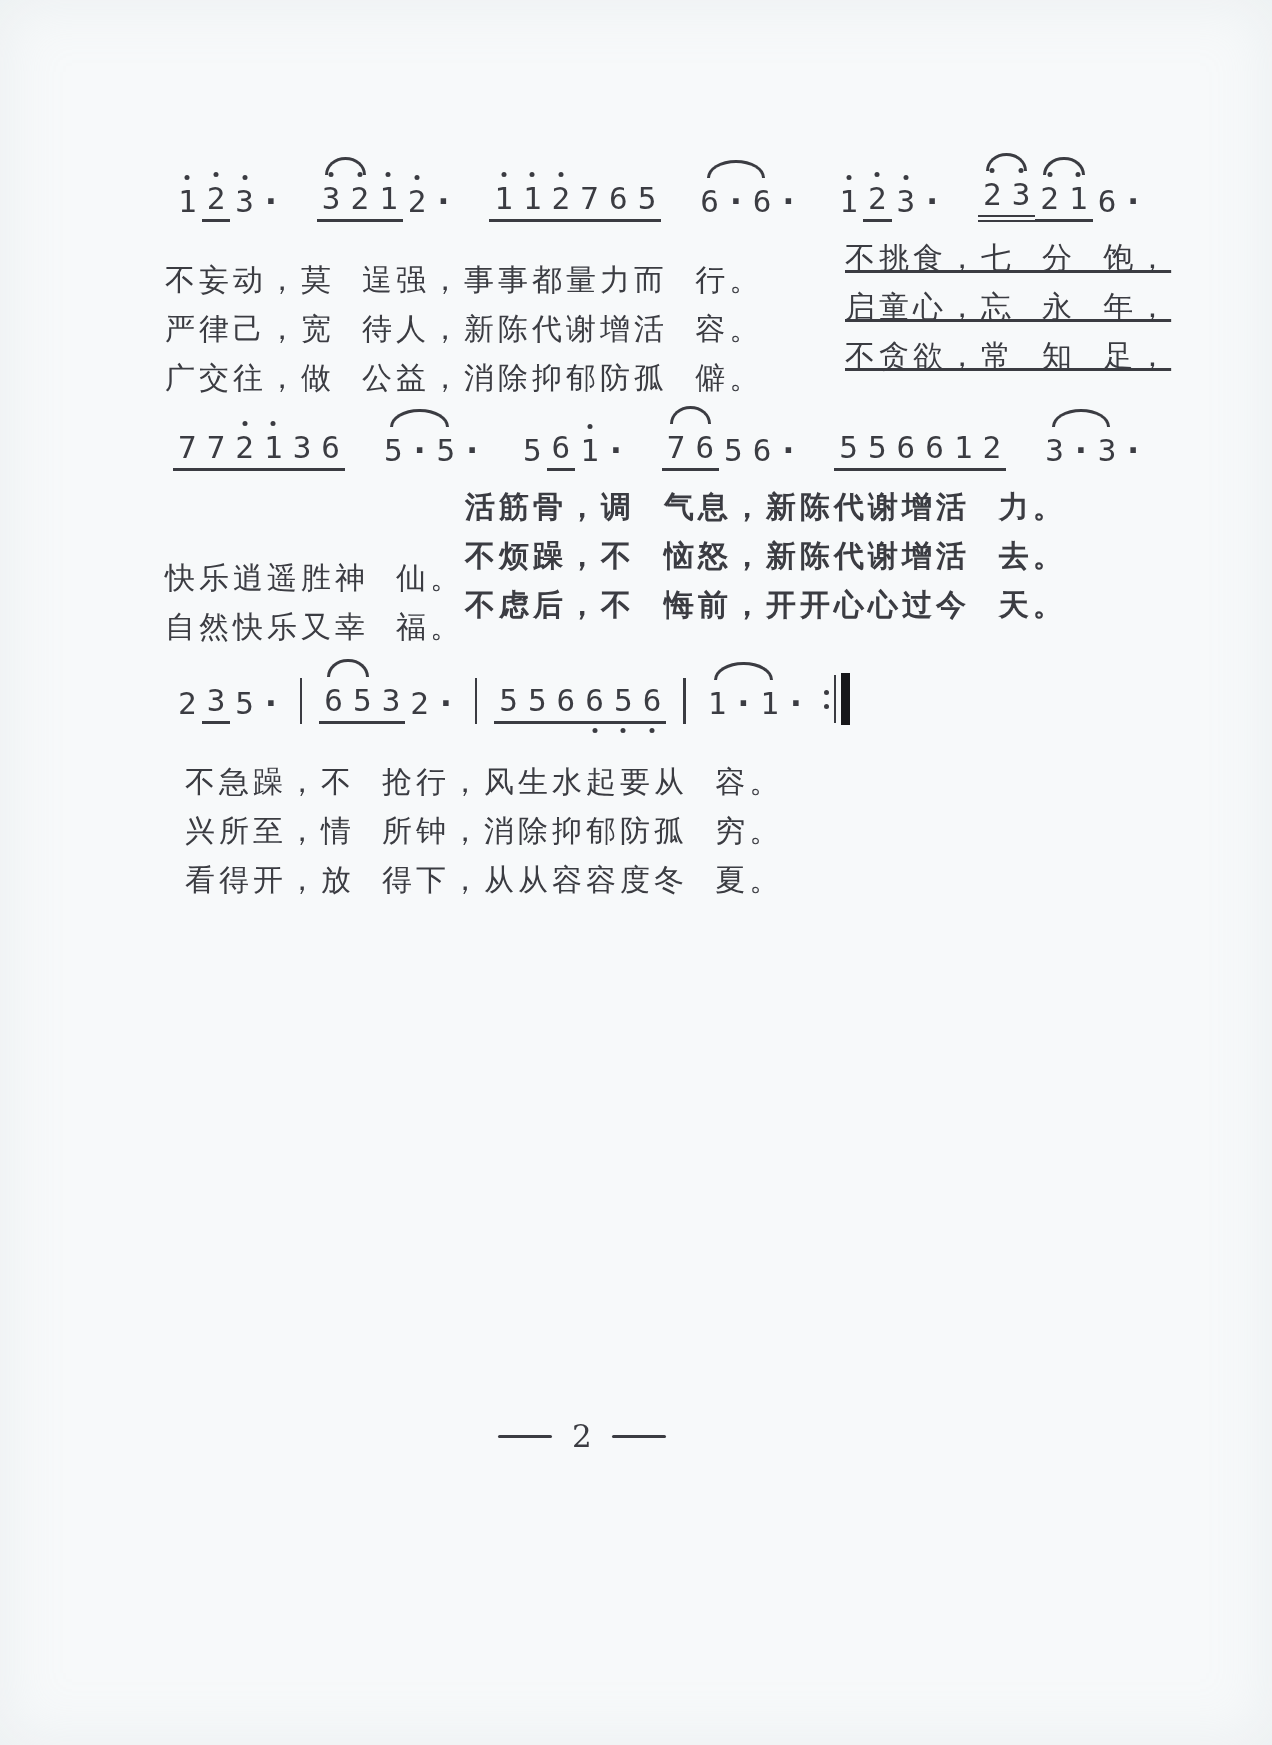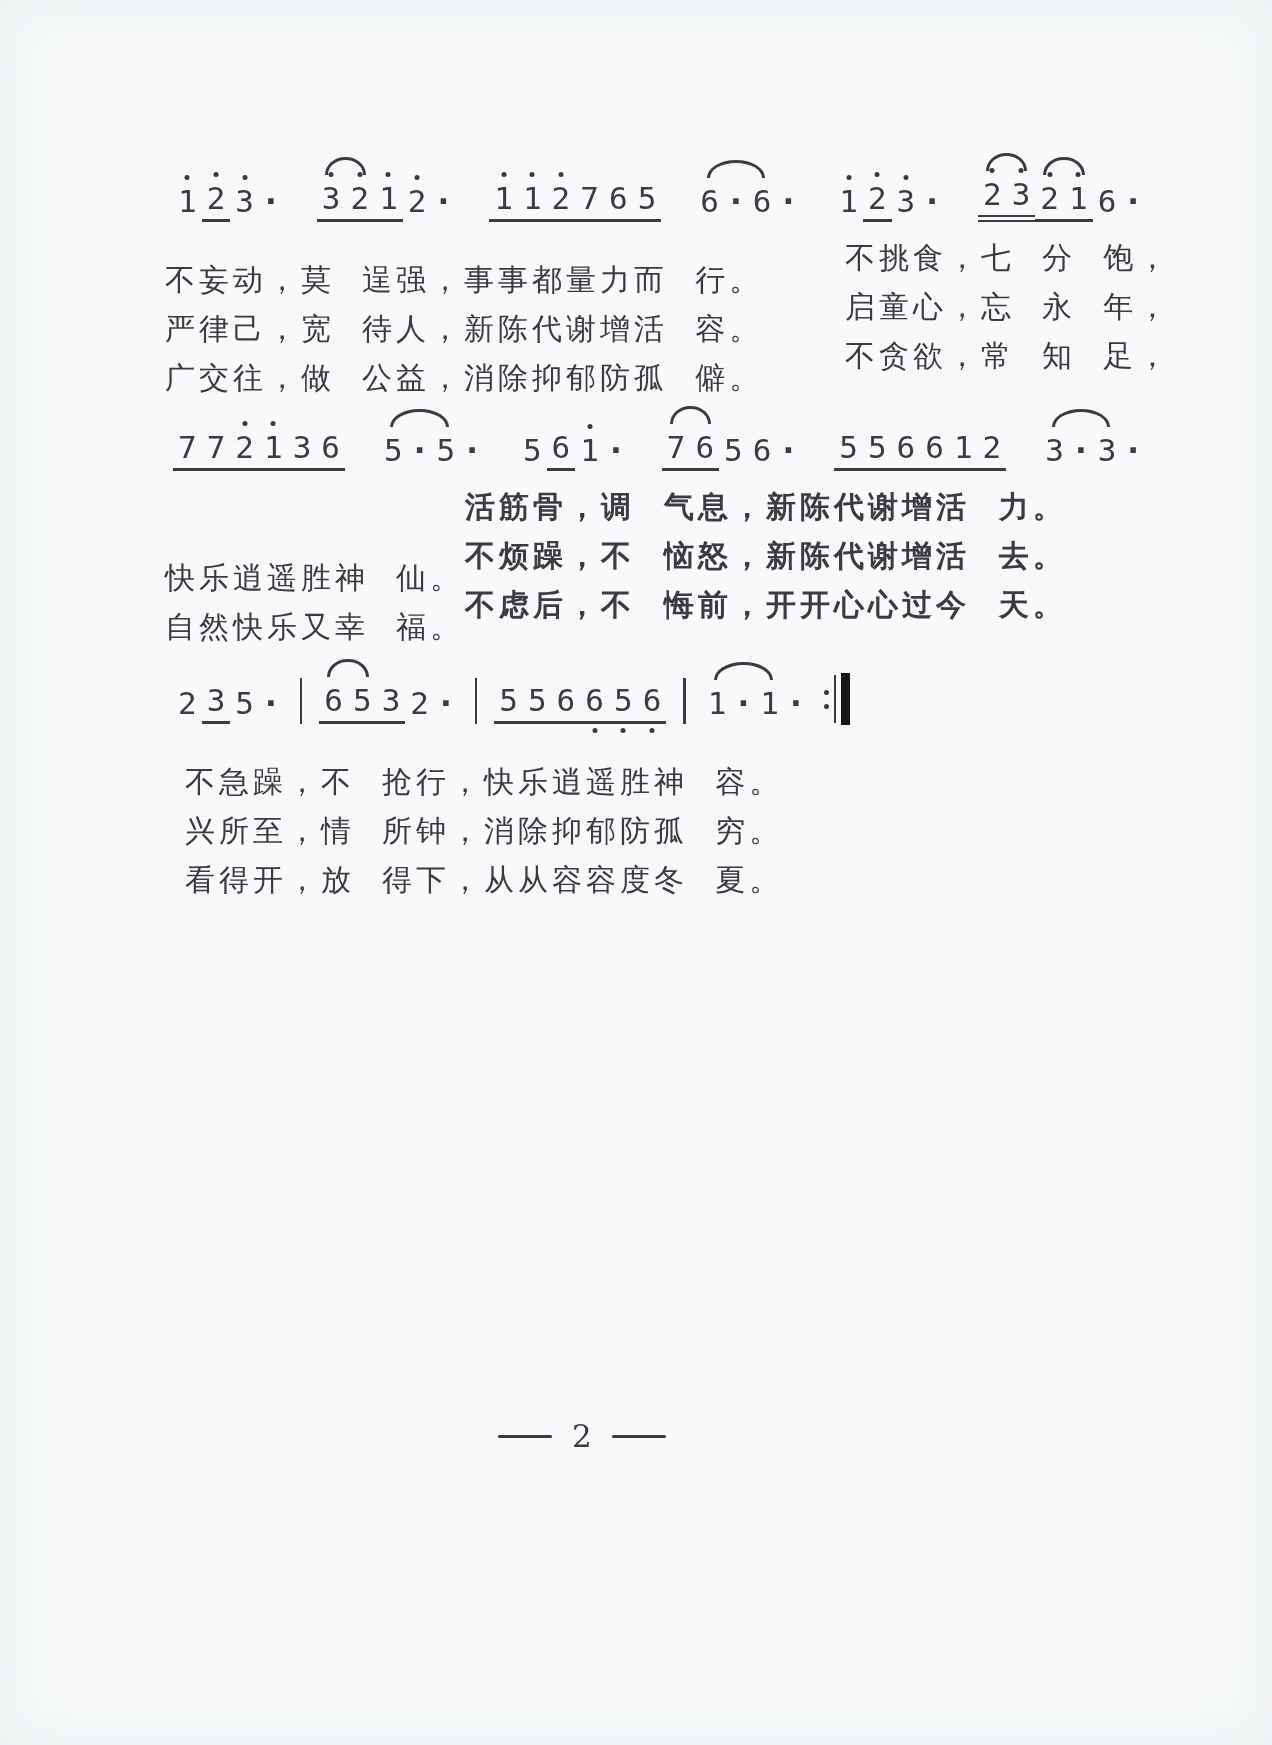--- a/index.html
+++ b/index.html
@@ -54,21 +54,21 @@
   .bar-thin{width:2.5px;height:48px;background:var(--ink);}
   .bar-thick{width:9px;height:52px;background:#17171a;}
   
   .lyrics-row{position:relative;height:49px;}
   .seg{
     position:absolute;top:4px;white-space:pre;
     font-size:30px;letter-spacing:4px;color:var(--ink);
     font-family:"DejaVu Sans", sans-serif;
   }
   .seg0{left:0;margin-top:22px;}
-  .system[data-system="0"] .seg1{left:680px;}
+  .system[data-system="0"] .seg1{left:680px;text-decoration:underline;}
   .system[data-system="1"] .seg1{left:300px;font-weight:bold;}
   .system[data-system="2"] .seg0{left:20px;}
   
   .page-number{
     position:absolute;top:1418px;left:498px;
     display:flex;align-items:center;gap:20px;color:var(--ink);
   }
   .pn-dash{width:54px;height:3px;background:var(--ink);border-radius:2px;}
   .pn-num{font-size:31px;font-family:"DejaVu Serif", serif;}
 </style>
@@ -263,21 +263,21 @@
             <span class="rp-dots">
               <span class="rp-dot"></span>
               <span class="rp-dot"></span>
             </span>
             <span class="bar-thin"></span>
             <span class="bar-thick"></span>
           </span>
         </div>
       <div class="lyrics">
           <div class="lyrics-row">
-            <span class="seg seg0">不急躁，不  抢行，快乐逍遥胜神  容。</span>
+            <span class="seg seg0">不急躁，不  抢行，风生水起要从  容。</span>
           </div>
           <div class="lyrics-row">
             <span class="seg seg0">兴所至，情  所钟，消除抑郁防孤  穷。</span>
           </div>
           <div class="lyrics-row">
             <span class="seg seg0">看得开，放  得下，从从容容度冬  夏。</span>
           </div>
         </div>
     </section>
 

